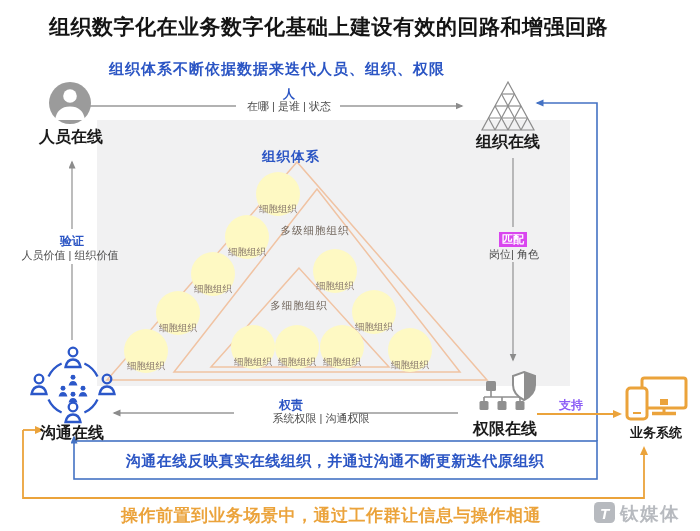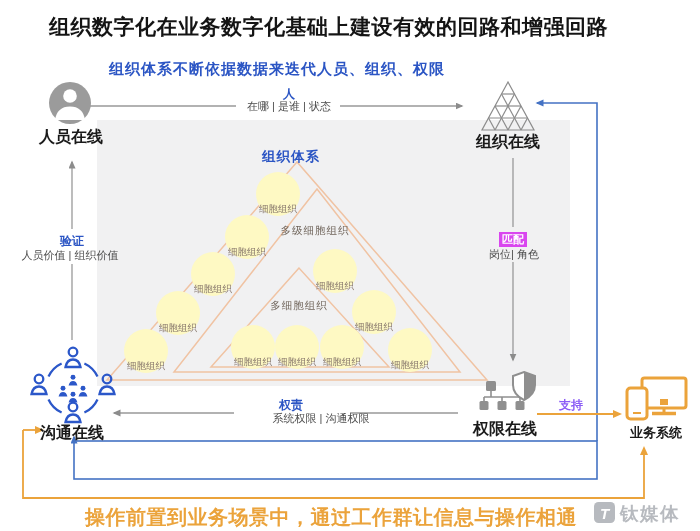--- a/index.html
+++ b/index.html
@@ -13,21 +13,21 @@
   .title{left:49px;top:13px;font-size:21px;font-weight:bold;color:#141414;letter-spacing:0.5px;}
   .toploop{left:277px;top:60px;font-size:15px;font-weight:bold;color:#2b55c4;letter-spacing:1px;}
   .edge-title{font-size:12px;font-weight:bold;color:#2b55c4;}
   .edge-sub{font-size:11px;color:#4d4d4d;}
   .node-label{font-size:16px;font-weight:bold;color:#1a1a1a;}
   .pyr-title{font-size:13.5px;font-weight:bold;color:#2b55c4;letter-spacing:1px;}
   .pyr-sub{font-size:10.5px;color:#70655b;letter-spacing:1px;}
   .chip{background:#d946ef;color:#ffffff;font-size:11px;font-weight:bold;padding:0 3px;}
   .gold{color:#EBA33B;}
   .commloop{left:335px;top:452px;font-size:15px;font-weight:bold;color:#2b55c4;letter-spacing:0.5px;}
-  .opsloop{left:331px;top:504px;font-size:20px;font-weight:bold;color:#EBA33B;letter-spacing:0.5px;}
+  .opsloop{left:331px;top:504px;font-size:17px;font-weight:bold;color:#EBA33B;letter-spacing:0.5px;}
   .cell{position:absolute;z-index:3;width:44px;height:44px;border-radius:50%;background:#fef9c3;
         display:flex;align-items:flex-end;justify-content:center;
         font-size:9.5px;color:#85756a;}
 </style>
 </head>
 <body>
 
 <div id="stage">
 
   <div class="abs panel"></div>
@@ -227,15 +227,16 @@
   <div class="txt edge-sub center" style="left:514px;top:247px;">岗位| 角色</div>
 
   <div class="txt edge-title center" style="left:291px;top:397px;">权责</div>
   <div class="txt edge-sub center" style="left:292px;top:411px;margin-left:29px;">系统权限 | 沟通权限</div>
 
   <div class="txt node-label center" style="left:72px;top:423px;">沟通在线</div>
   <div class="txt node-label center" style="left:505px;top:419px;">权限在线</div>
   <div class="txt edge-title gold center" style="left:571px;top:397px;color:#8b5cf6;">支持</div>
   <div class="txt node-label center" style="left:656px;top:424px;font-size:13px;">业务系统</div>
 
+  <div class="txt commloop center">沟通在线反映真实在线组织，并通过沟通不断更新迭代原组织</div>
   <div class="txt opsloop center">操作前置到业务场景中，通过工作群让信息与操作相通</div>
 
 </div>
 
 </body></html>

